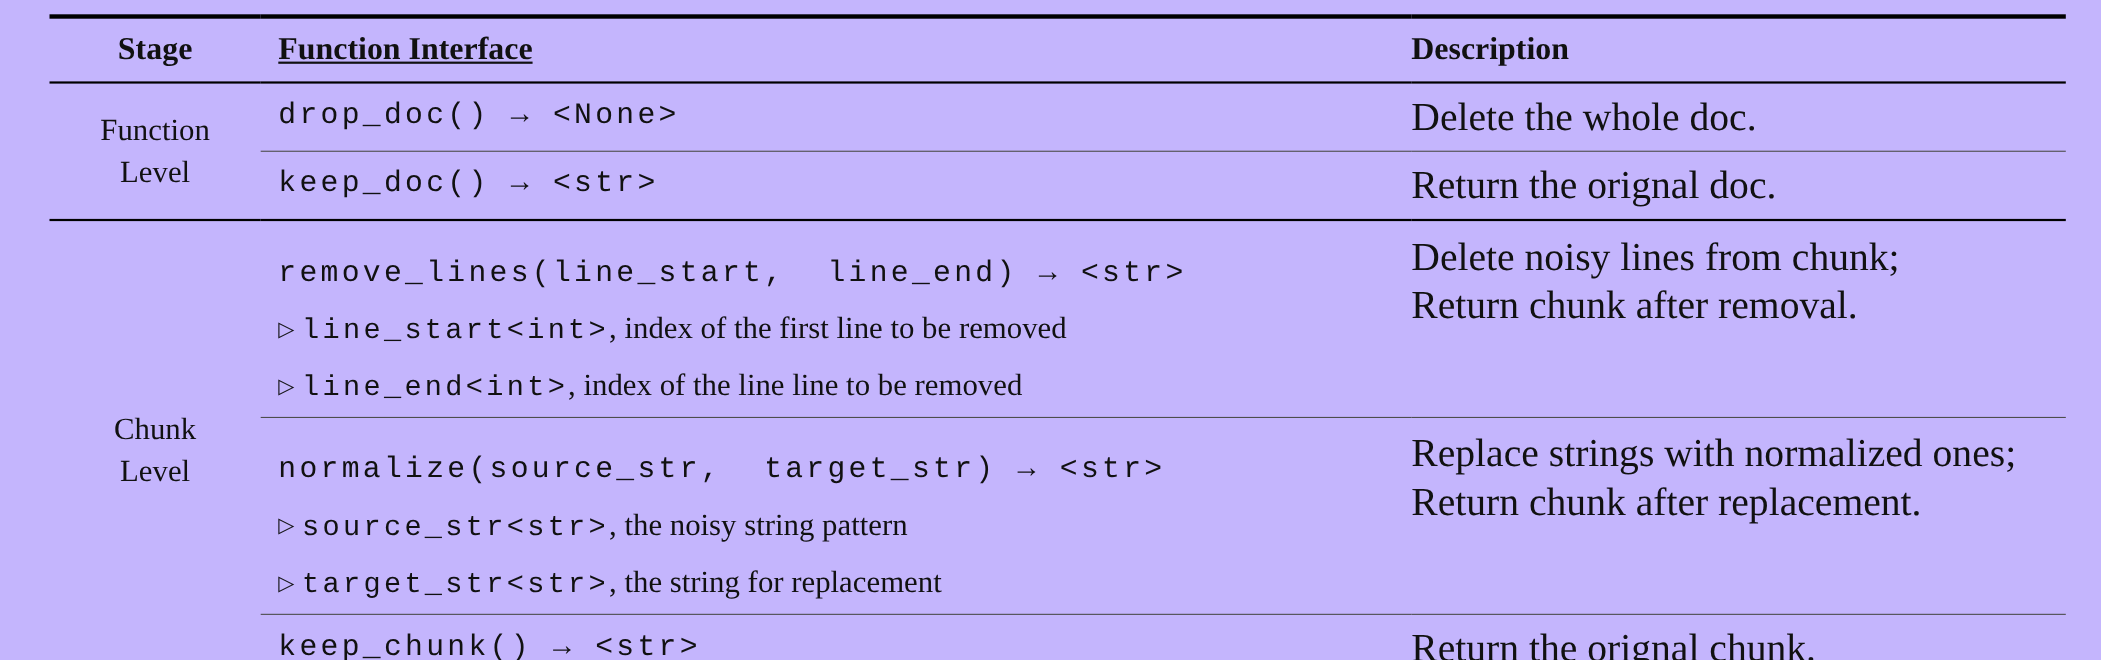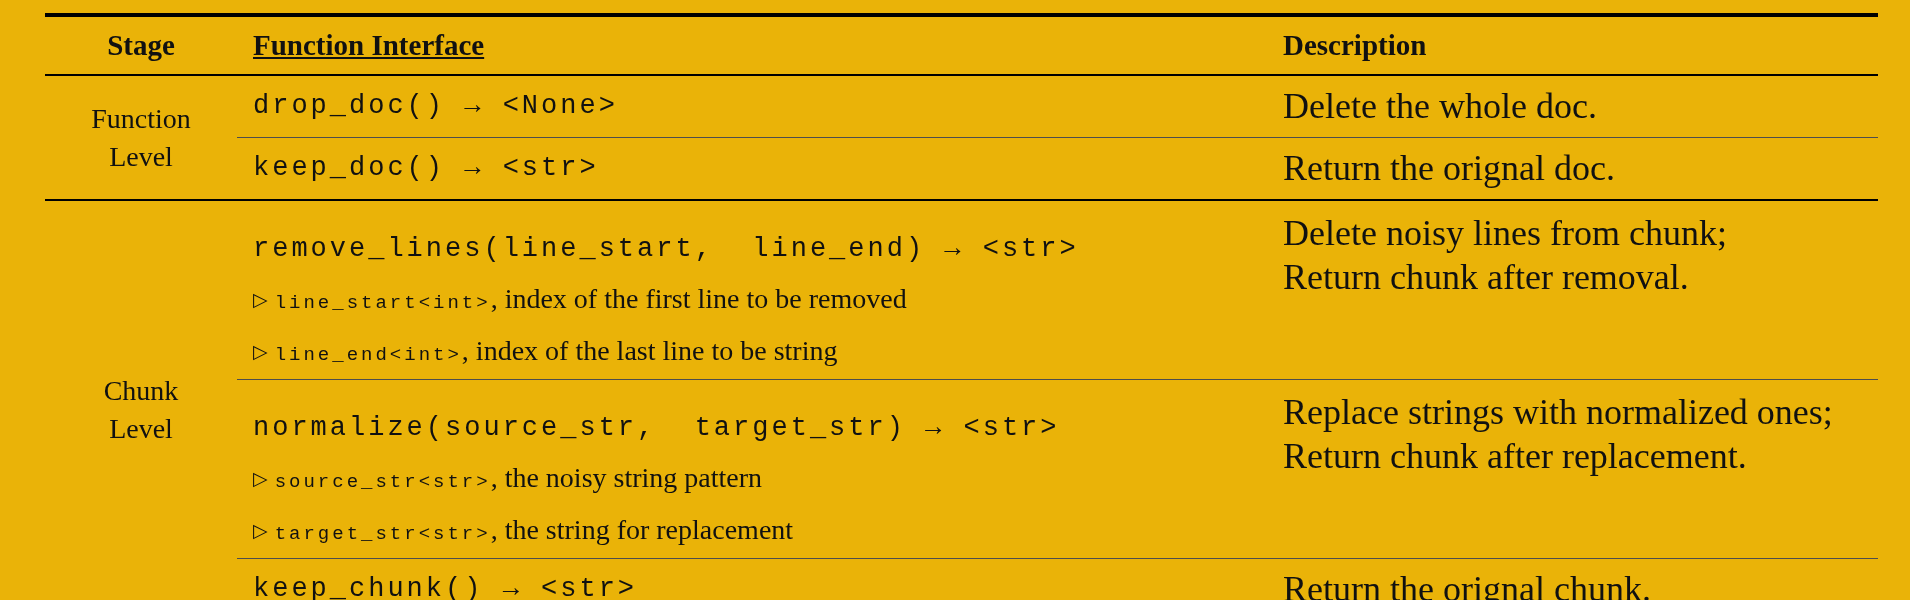--- a/index.html
+++ b/index.html
@@ -4,21 +4,21 @@
 <style>
   html, body {
     margin: 0;
     padding: 0;
     background: #ffffff;
   }
   .page {
     position: relative;
     width: 1910px;
     height: 600px;
-    background: #eab308;
+    background: #c4b5fd;
     color: #111111;
     font-family: "Liberation Serif", serif;
     overflow: hidden;
   }
   table.tbl {
     position: absolute;
     left: 45px;
     top: 13px;
     width: 1833px;
     border-collapse: collapse;
@@ -79,21 +79,21 @@
   .funcline { line-height: 48px; white-space: nowrap; }
   .param    { line-height: 48px; white-space: nowrap; }
   .tri {
     font-family: "DejaVu Sans", sans-serif;
     font-size: 19px;
     margin-right: 7px;
     vertical-align: 2px;
   }
   .pname {
     font-family: "Liberation Mono", "DejaVu Sans Mono", monospace;
-    font-size: 19px;
+    font-size: 26px;
     letter-spacing: 3px;
   }
   .pnote { font-size: 28px; }
 
   
   .cmid   { border-bottom: 1.5px solid #4d4d4d; } 
   .secend { border-bottom: 2.5px solid #000000; } 
 </style>
 </head>
 <body>
@@ -137,21 +137,21 @@
       </tr>
 
       <tr class="r3 multi">
         <td class="stage" rowspan="3">
           <div>Chunk</div>
           <div>Level</div>
         </td>
         <td class="func cmid">
           <div class="funcline"><code class="sig">remove_lines(line_start,  line_end) → &lt;str&gt;</code></div>
           <div class="param"><span class="tri">▷</span><code class="pname">line_start&lt;int&gt;</code><span class="pnote">, index of the first line to be removed</span></div>
-          <div class="param"><span class="tri">▷</span><code class="pname">line_end&lt;int&gt;</code><span class="pnote">, index of the last line to be string</span></div>
+          <div class="param"><span class="tri">▷</span><code class="pname">line_end&lt;int&gt;</code><span class="pnote">, index of the line line to be removed</span></div>
         </td>
         <td class="desc cmid">
           <div>Delete noisy lines from chunk;</div>
           <div>Return chunk after removal.</div>
         </td>
       </tr>
 
       <tr class="r4 multi">
         <td class="func cmid">
           <div class="funcline"><code class="sig">normalize(source_str,  target_str) → &lt;str&gt;</code></div>

